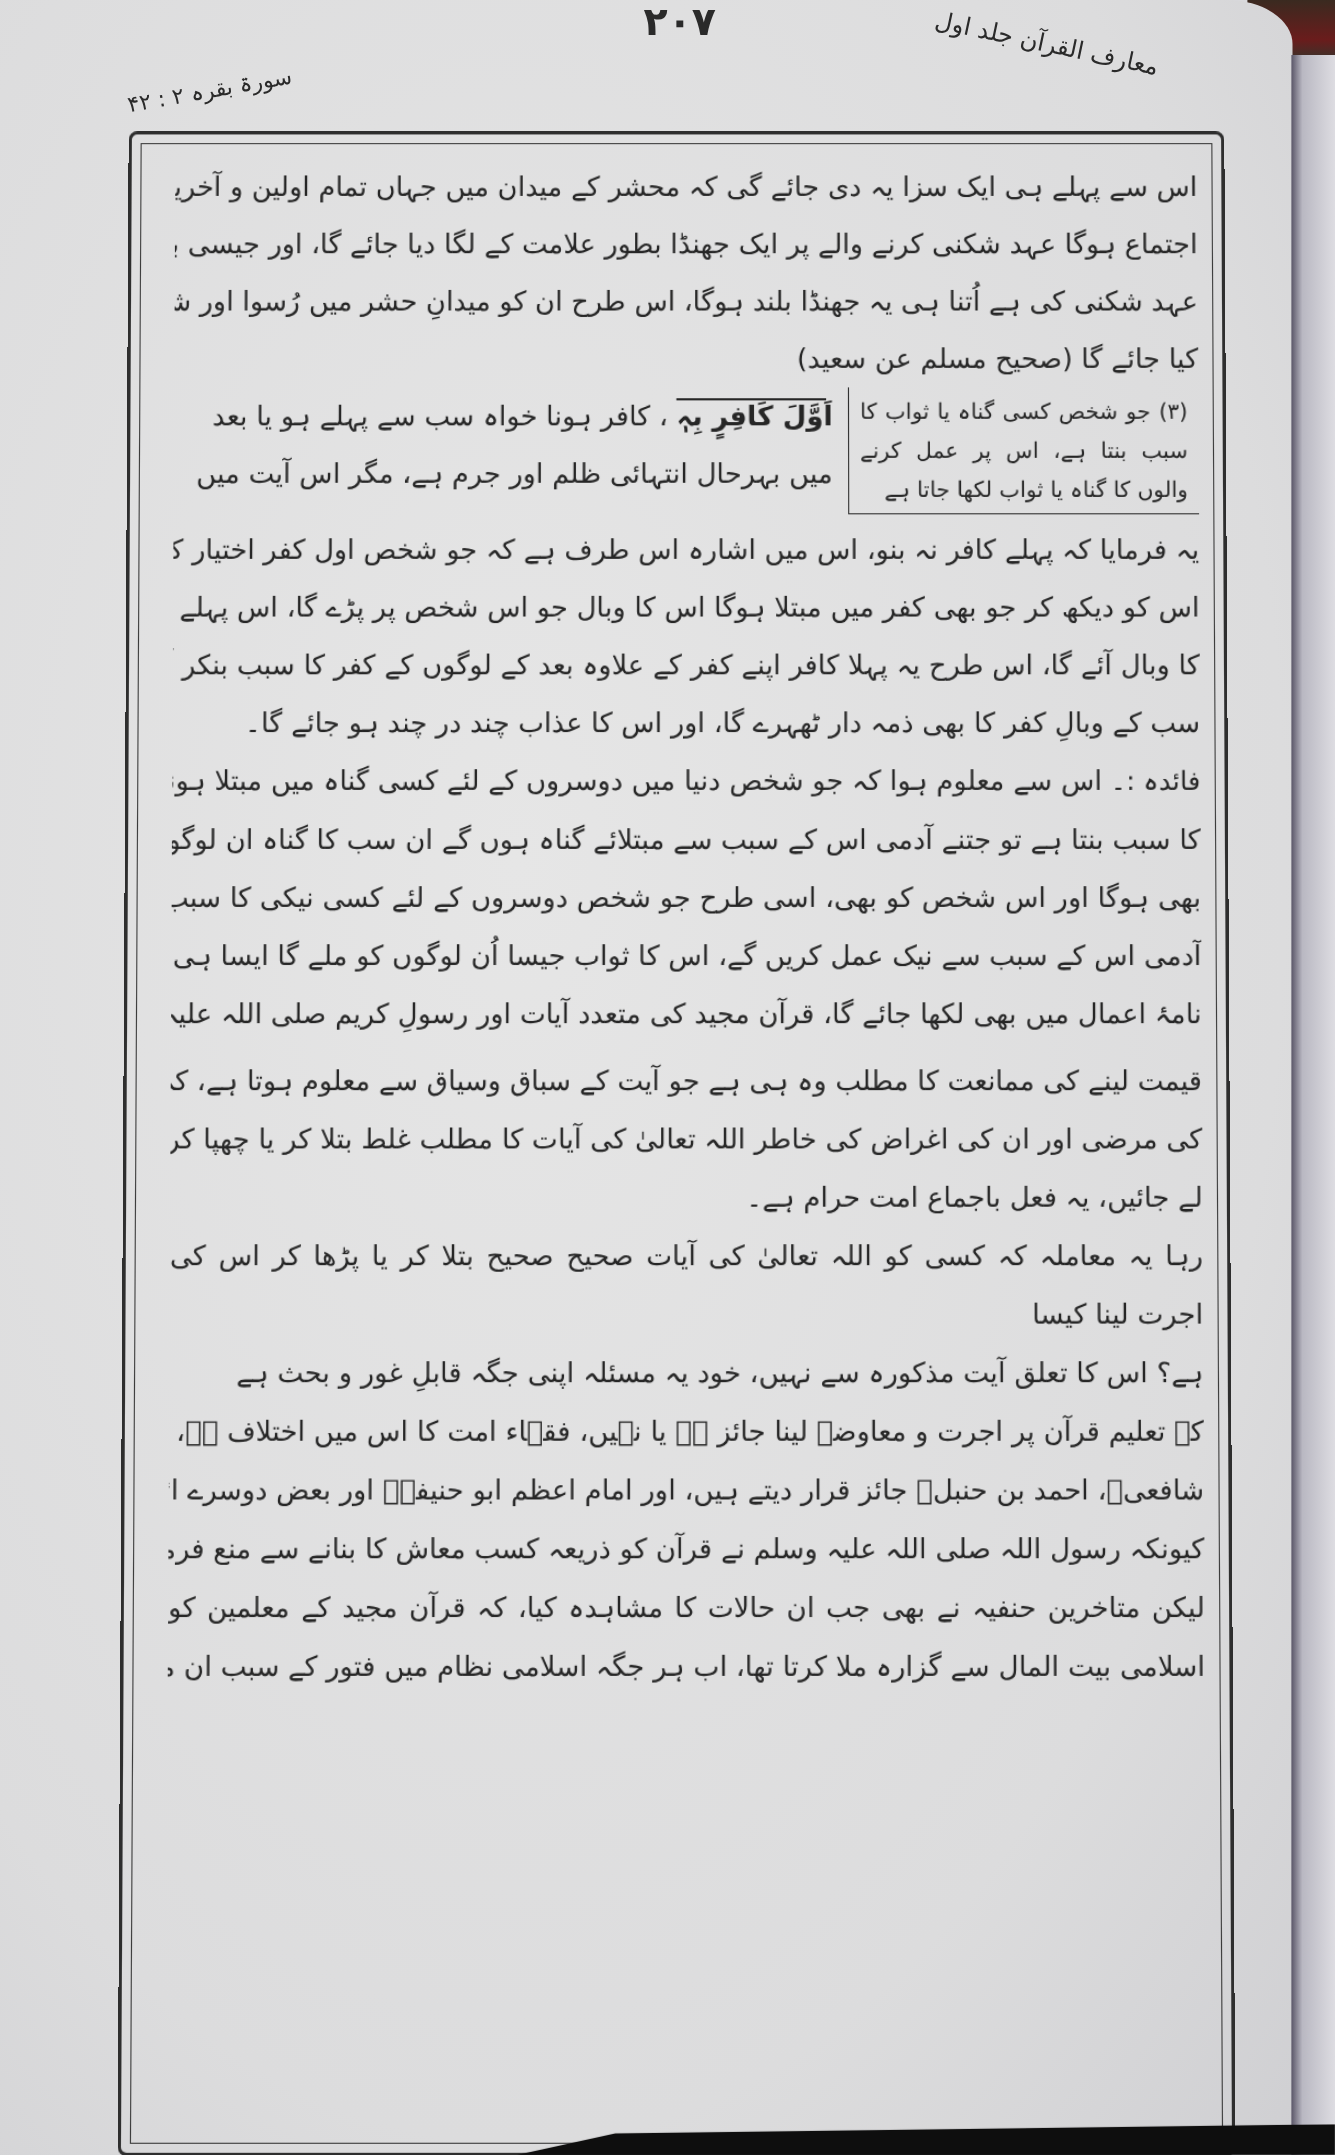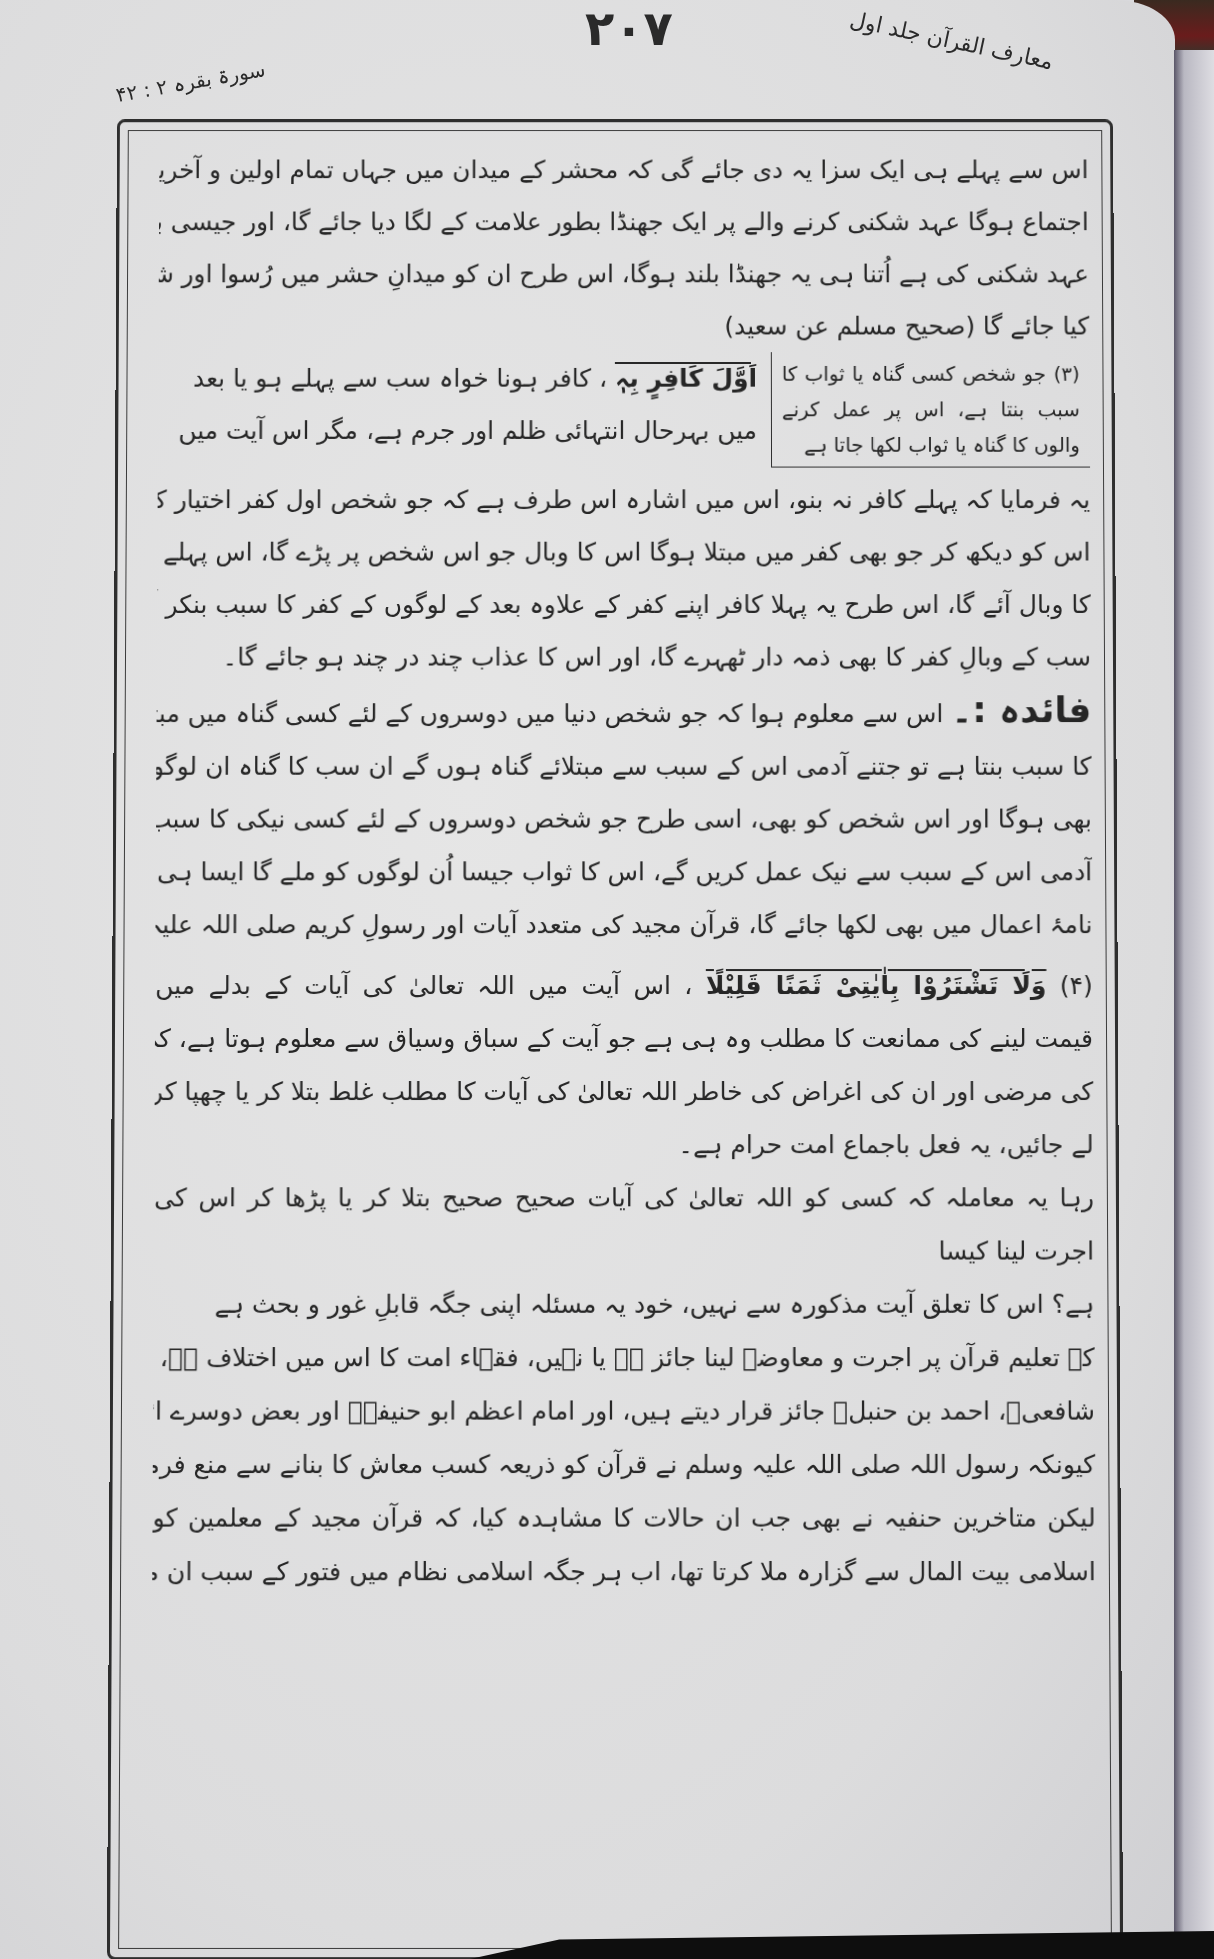--- a/index.html
+++ b/index.html
@@ -25,21 +25,21 @@
   .black-floor {
     position: absolute; left: 470px; bottom: 0; width: 744px; height: 28px;
     background: #0e0e0e;
     clip-path: polygon(0 100%, 12% 30%, 100% 0, 100% 100%);
   }
   .header-left, .header-right, .page-num {
     position: absolute; color: #2a2a2a; direction: rtl;
     font-family: "DejaVu Sans", sans-serif;
   }
   .header-right { right: 120px; top: 28px; font-size: 22px; transform: rotate(12deg); }
-  .page-num { left: 585px; top: 0px; font-size: 48px; font-weight: bold; letter-spacing: 2px; }
+  .page-num { left: 585px; top: 0px; font-size: 36px; font-weight: bold; letter-spacing: 2px; }
   .header-left { left: 115px; top: 70px; font-size: 20px; transform: rotate(-10deg); }
 
   .frame {
     position: absolute; left: 112px; top: 110px; width: 1000px; height: 1835px;
     border: 3px solid #2e2e2e;
     border-radius: 8px;
     transform: perspective(1600px) rotateX(1deg);
   }
   .frame-inner {
     position: absolute; left: 8px; top: 8px; right: 8px; bottom: 8px;
@@ -52,21 +52,21 @@
     font-size: 25px; line-height: 53px; color: #262626;
   }
   .line { display: block; white-space: nowrap; overflow: hidden; text-align-last: justify; }
   .side-box {
     float: right; border: 1.5px solid #2e2e2e; border-top: none; border-right: none;
     padding: 4px 10px; margin: 0 0 6px 14px;
     font-size: 20px; line-height: 36px; width: 300px;
   }
   .side-box-l { border-left: 1.5px solid #2e2e2e; border-right: none; }
   .verse { text-decoration: overline; font-weight: bold; }
-  .label-bold { font-weight: bold; font-size: 36px; }
+  .label-bold { font-weight: normal; font-size: 24px; }
   .spacer { height: 8px; }
 </style>
 </head>
 <body>
 
 <div class="spine-top"></div>
 <div class="page">
   <div class="page-num">۲۰۷</div>
   <div class="header-right">معارف القرآن جلد اول</div>
   <div class="header-left">سورۃ بقرہ ۲ : ۴۲</div>
@@ -106,25 +106,20 @@
         </span>
         <span class="line">کا سبب بنتا ہے تو جتنے آدمی اس کے سبب سے مبتلائے گناہ ہوں گے ان سب کا گناہ ان لوگوں کو</span>
         <span class="line">بھی ہوگا اور اس شخص کو بھی، اسی طرح جو شخص دوسروں کے لئے کسی نیکی کا سبب بن جائے تو جتنے</span>
         <span class="line">آدمی اس کے سبب سے نیک عمل کریں گے، اس کا ثواب جیسا اُن لوگوں کو ملے گا ایسا ہی اس شخص کے</span>
         <span class="line">نامۂ اعمال میں بھی لکھا جائے گا، قرآن مجید کی متعدد آیات اور رسولِ کریم صلی اللہ علیہ وسلم کی متعدد</span>
       </div>
 
       <div class="spacer"></div>
 
       <div>
-        <span class="line">
-          <span>(۴)</span>
-          <span class="verse">وَلَا تَشْتَرُوْا بِاٰیٰتِیْ ثَمَنًا قَلِیْلًا</span>
-          <span>، اس آیت میں اللہ تعالیٰ کی آیات کے بدلے میں</span>
-        </span>
         <span class="line">قیمت لینے کی ممانعت کا مطلب وہ ہی ہے جو آیت کے سباق وسیاق سے معلوم ہوتا ہے، کہ لوگوں</span>
         <span class="line">کی مرضی اور ان کی اغراض کی خاطر اللہ تعالیٰ کی آیات کا مطلب غلط بتلا کر یا چھپا کر لوگوں سے پیسے</span>
         <span class="line" style="text-align-last:right;">لے جائیں، یہ فعل باجماع امت حرام ہے۔</span>
       </div>
 
       <div>
         <div style="line-height:53px;">
           <span>رہا یہ معاملہ کہ کسی کو اللہ تعالیٰ کی آیات صحیح صحیح بتلا کر یا پڑھا کر اس کی اجرت لینا کیسا</span><br>
           <span>ہے؟ اس کا تعلق آیت مذکورہ سے نہیں، خود یہ مسئلہ اپنی جگہ قابلِ غور و بحث ہے</span>
         </div>

